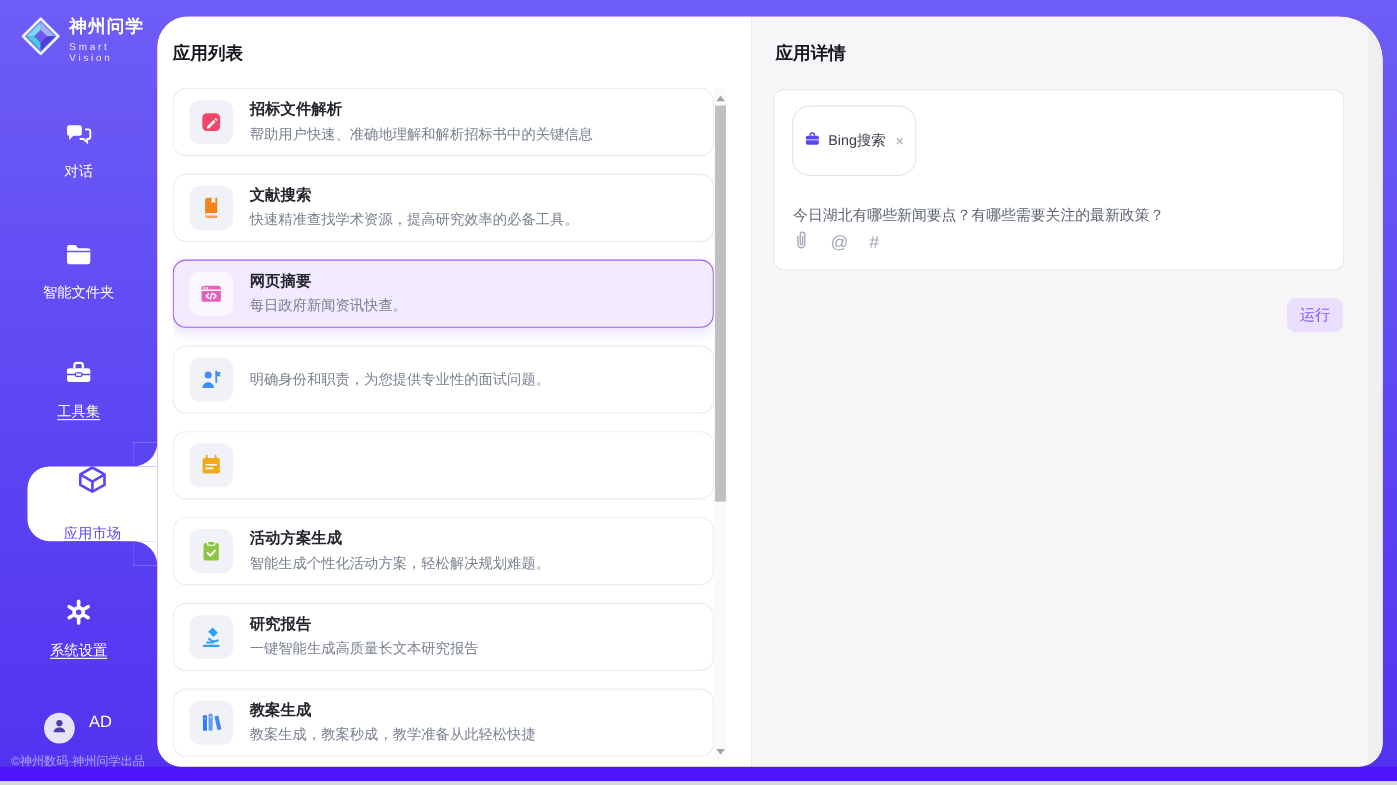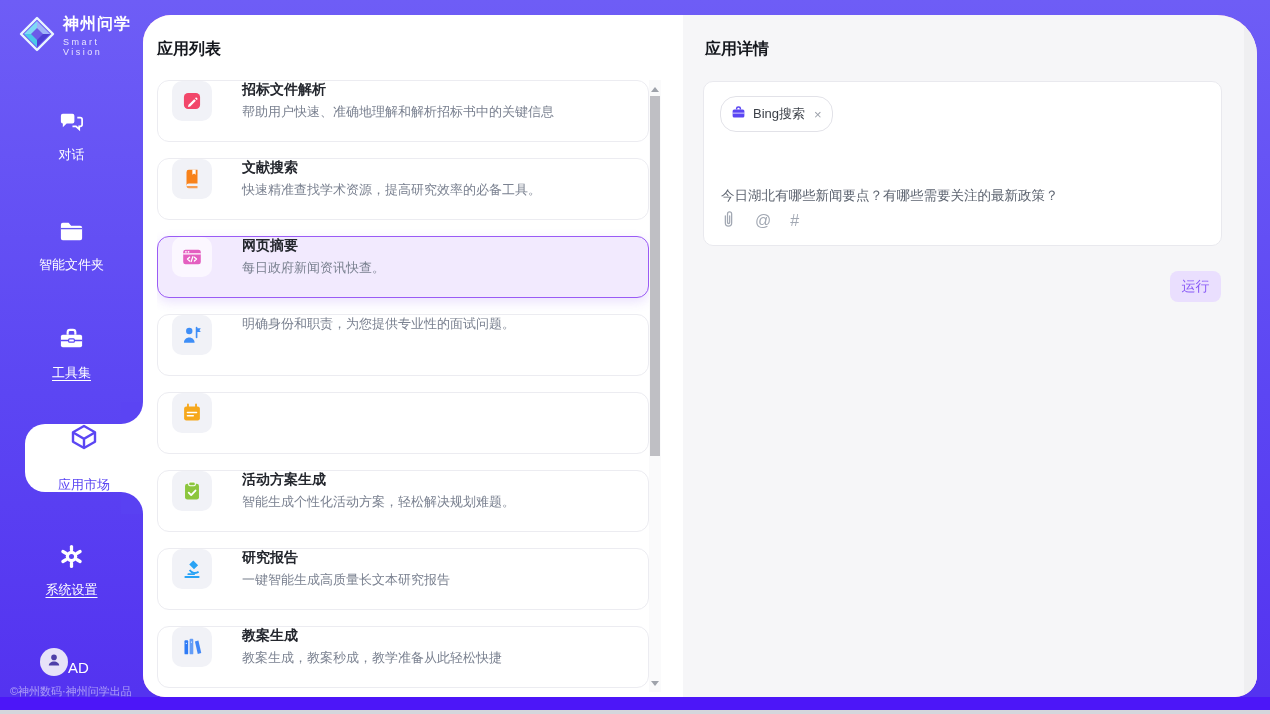--- a/index.html
+++ b/index.html
@@ -13,42 +13,42 @@
   .content{position:absolute;left:143px;top:15px;width:1114px;height:682px;background:#f9a8d4;
     border-radius:28px 40px 22px 22px;overflow:hidden;display:flex;}
   .list-panel{width:540px;position:relative;background:#fff;}
   .detail-panel{flex:1;position:relative;background:#F6F6F8;}
   .panel-title{position:absolute;top:24px;font-size:16px;font-weight:bold;color:#15181E;}
   .list-panel .panel-title{left:14px;}
   .detail-panel .panel-title{left:22px;}
   
   .cards{position:absolute;left:14px;top:65px;width:492px;height:612px;overflow:hidden;}
   .card{height:62px;box-sizing:border-box;border:1px solid #ECECF1;border-radius:12px;background:#fff;
-    margin-bottom:16px;display:flex;align-items:flex-start;padding:0 14px;gap:30px;cursor:pointer;}
+    margin-bottom:16px;display:flex;align-items:center;padding:0 14px;gap:15px;cursor:pointer;}
   .card.selected{background:#F2EAFE;border:1.5px solid #9A5BF5;box-shadow:0 4px 12px rgba(122,70,240,.16);}
   .tile{width:40px;height:40px;border-radius:10px;background:#F1F2F7;display:flex;align-items:center;
     justify-content:center;flex:none;}
   .card.selected .tile{background:#FBF7FF;}
   .card-text{display:flex;flex-direction:column;gap:4px;min-width:0;}
   .card-title{font-size:14px;font-weight:bold;color:#23262D;}
   .card-desc{font-size:13px;color:#7A8190;white-space:nowrap;}
   .c0 .tile{color:#F2476A}.c1 .tile{color:#F8821A}.c2 .tile{color:#E45FC0}.c3 .tile{color:#3E8EF7}
   .c4 .tile{color:#F6A81C}.c5 .tile{color:#8CC63E}.c6 .tile{color:#29A3F5}.c7 .tile{color:#2E7BF6}
   
   .scrollbar{position:absolute;right:22px;top:65px;width:12px;height:612px;background:#FAFAFB;}
   .sb-arrow{position:absolute;left:0;width:12px;height:14px;display:flex;align-items:center;justify-content:center;cursor:pointer;}
   .sb-arrow.up{top:2px}.sb-arrow.down{bottom:2px}
   .tri-up{width:0;height:0;border-left:4px solid transparent;border-right:4px solid transparent;border-bottom:5px solid #9FA3AB;}
   .tri-down{width:0;height:0;border-left:4px solid transparent;border-right:4px solid transparent;border-top:5px solid #9FA3AB;}
   .sb-thumb{position:absolute;left:1px;top:16px;width:10px;height:360px;background:#BFBFC4;cursor:grab;}
   
   .composer{position:absolute;left:20px;top:66px;width:519px;height:165px;background:#fff;
     border:1px solid #E9E9EE;border-radius:10px;box-sizing:border-box;}
   .chip{position:absolute;left:16px;top:14px;height:30px;display:inline-flex;align-items:center;gap:7px;
-    padding:2px 10px;border:1px solid #E2E2E8;border-radius:16px;background:#fff;font-size:13px;color:#3A3F47;}
+    padding:16px 10px;border:1px solid #E2E2E8;border-radius:16px;background:#fff;font-size:13px;color:#3A3F47;}
   .chip-close{color:#9CA1AA;font-size:13px;margin-left:2px;cursor:pointer;}
   .query{position:absolute;left:17px;top:64px;right:16px;font-size:13.5px;line-height:19px;color:#5D6470;cursor:text;margin-top:40px;}
   .composer-icons{position:absolute;left:17px;bottom:13px;display:flex;gap:19px;align-items:center;color:#A2A8B3;}
   .composer-icons .txt-icon{font-size:16px;line-height:16px;cursor:pointer;}
   .run-btn{position:absolute;left:487px;top:256px;width:51px;height:31px;background:#EADFFE;color:#8A5CF6;
     font-size:14px;border:none;border-radius:8px;cursor:pointer;font-family:inherit;}
   .detail-track{position:absolute;right:0;top:0;bottom:0;width:13px;background:#EFEFF1;}
   
   .sidebar{position:absolute;left:0;top:0;width:143px;height:714px;color:#fff;}
   .logo{position:absolute;left:18px;top:14px;display:flex;align-items:center;gap:7px;}
@@ -60,21 +60,21 @@
   .nav-label.underlined{text-decoration:underline;text-underline-offset:3px;}
   .active-bubble{position:absolute;left:25px;top:424px;width:118px;height:68px;background:#fff;
     border-radius:20px 0 0 20px;cursor:pointer;}
   .curve{position:absolute;right:0;width:22px;height:22px;background:#fff;}
   .curve.t{top:-22px;}
   .curve.t::after{content:"";position:absolute;inset:0;background:#5B44F3;border-bottom-right-radius:22px;}
   .curve.b{bottom:-22px;}
   .curve.b::after{content:"";position:absolute;inset:0;background:#5941F2;border-top-right-radius:22px;}
   .active-inner{position:absolute;inset:0;display:flex;flex-direction:column;align-items:center;justify-content:center;gap:21px;color:#5B46F3;}
   .active-inner .nav-label{color:#5B46F3;text-decoration:underline;text-underline-offset:3px;}
-  .user-row{position:absolute;left:40px;top:648px;display:flex;align-items:flex-end;cursor:pointer;}
+  .user-row{position:absolute;left:40px;top:648px;display:flex;align-items:flex-start;gap:13px;cursor:pointer;}
   .avatar{width:28px;height:28px;border-radius:50%;background:#E7E2F8;display:flex;align-items:center;justify-content:center;}
   .user-name{font-size:15px;color:#fff;}
   .side-footer{position:absolute;left:10px;top:684px;font-size:11px;color:rgba(255,255,255,.5);white-space:nowrap;}
 </style>
 </head>
 <body>
 
 <div class="screen">
   <div class="frame"></div>
   <div class="bottom-band"></div>

